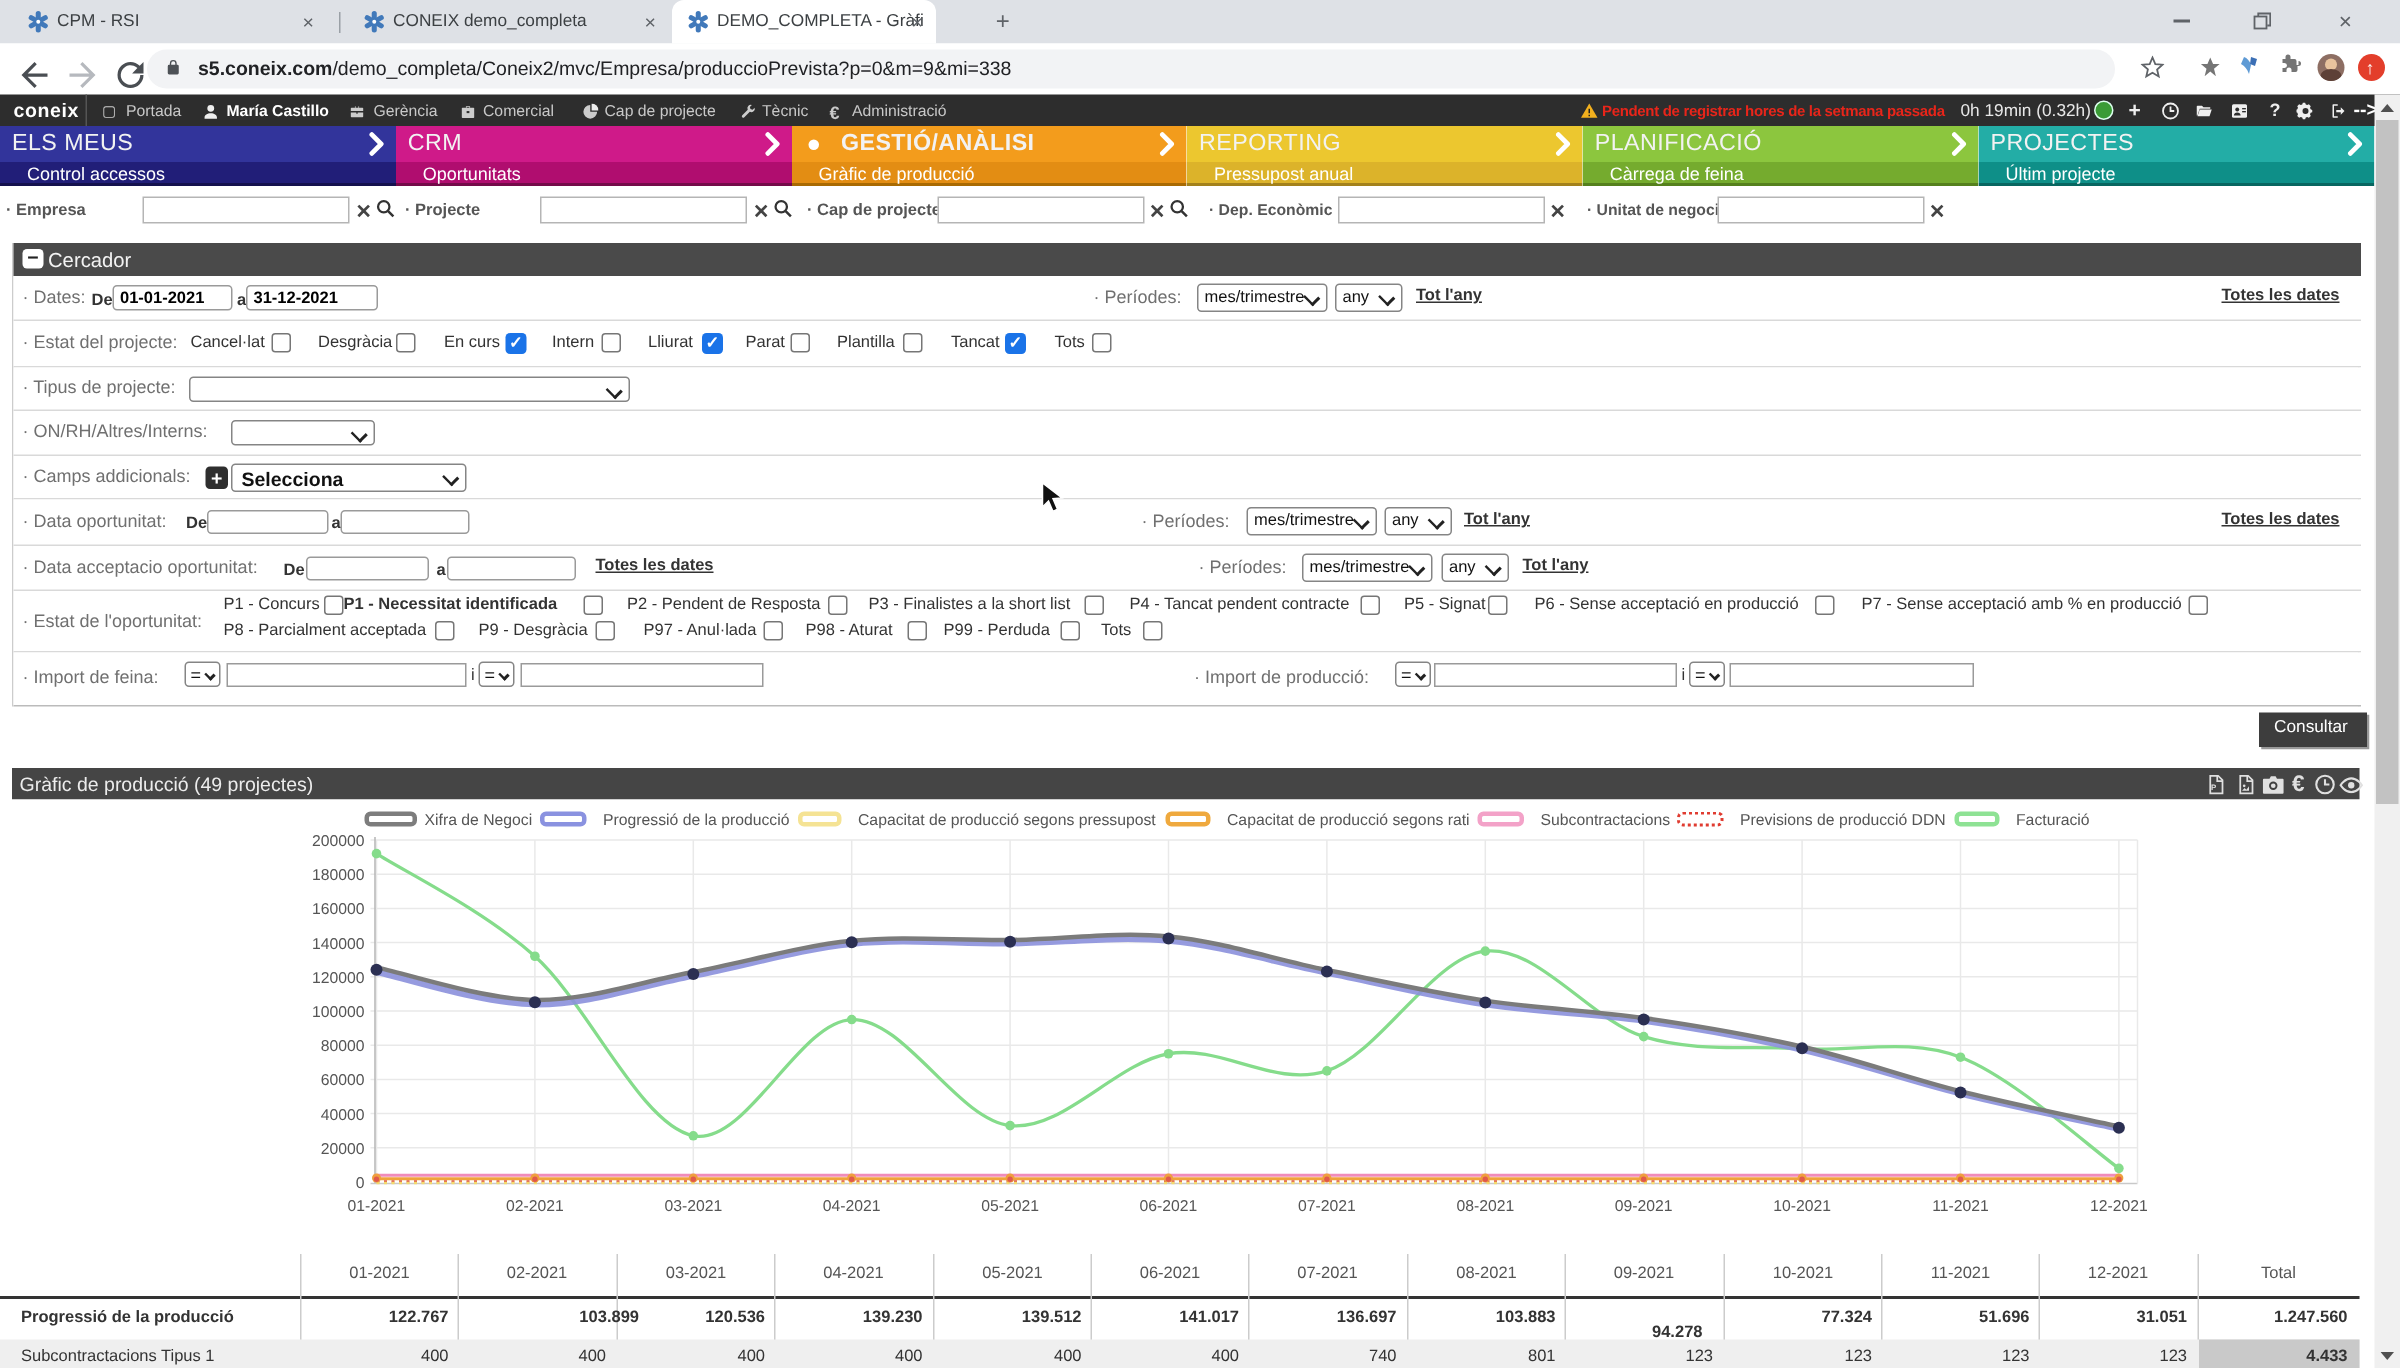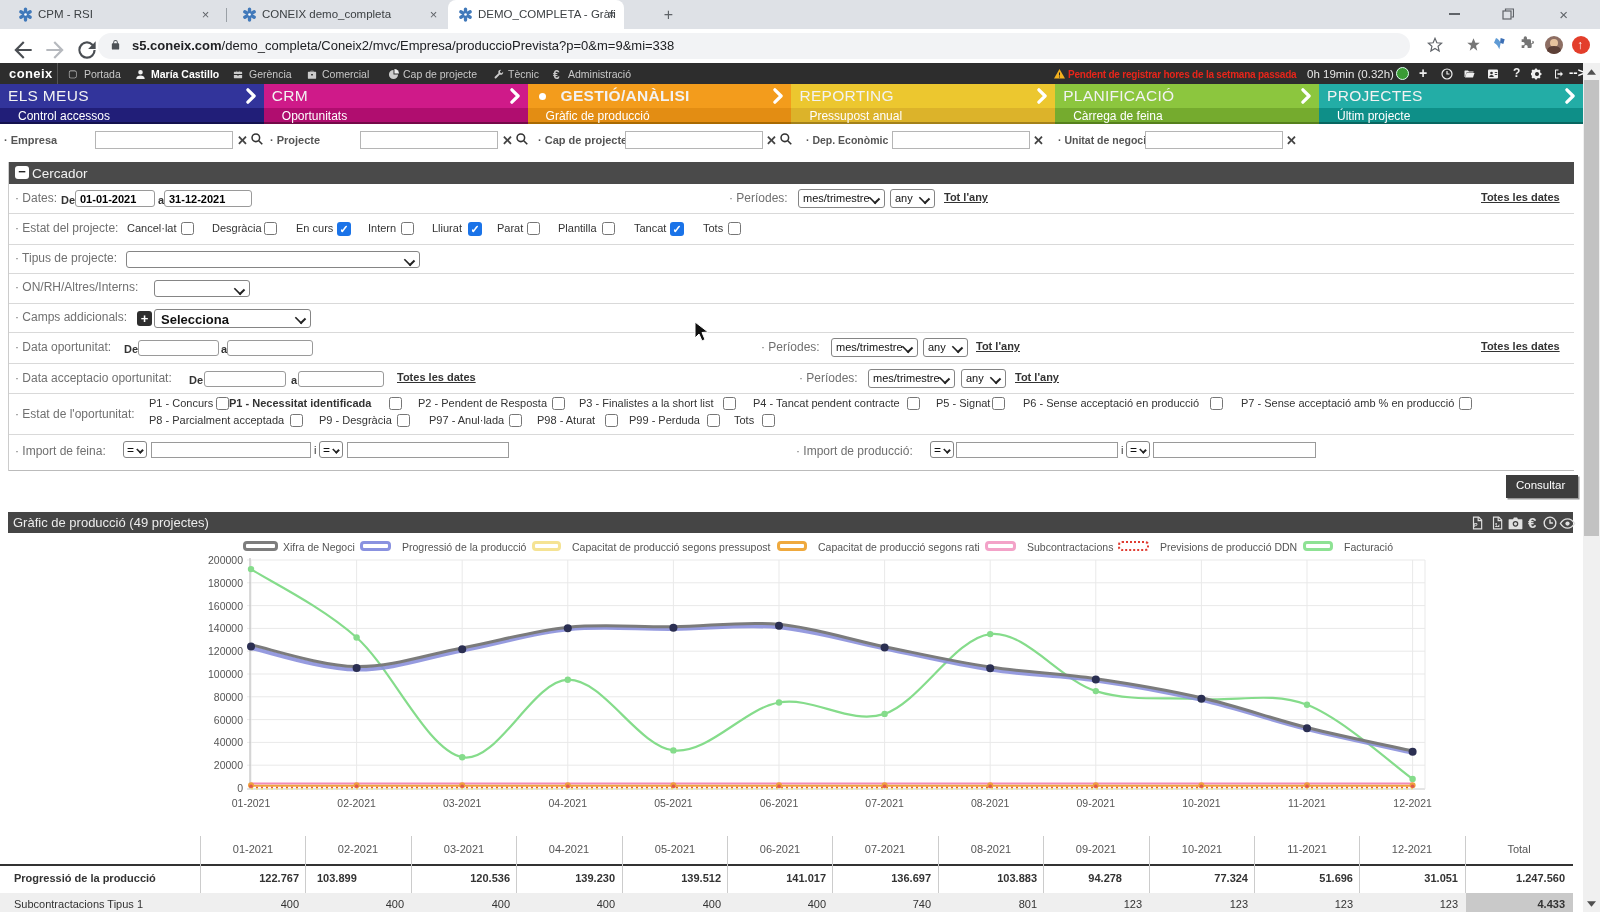--- a/index.html
+++ b/index.html
@@ -652,28 +652,28 @@
  <div style="position:absolute;left:938px;top:9px;width:106px;text-align:center;color:#555;">08-2021</div>
  <div style="position:absolute;left:1043px;top:9px;width:106px;text-align:center;color:#555;">09-2021</div>
  <div style="position:absolute;left:1149px;top:9px;width:106px;text-align:center;color:#555;">10-2021</div>
  <div style="position:absolute;left:1254px;top:9px;width:106px;text-align:center;color:#555;">11-2021</div>
  <div style="position:absolute;left:1359px;top:9px;width:106px;text-align:center;color:#555;">12-2021</div>
  <div style="position:absolute;left:1465px;top:9px;width:108px;text-align:center;color:#555;">Total</div>
 
  <div style="position:absolute;left:0;top:32px;width:1573px;height:27px;font-weight:bold;">
   <span style="position:absolute;left:14px;top:6px;">Progressió de la producció</span>
   <span style="position:absolute;left:200px;top:6px;width:99px;text-align:right;">122.767</span>
-  <span style="position:absolute;left:305px;top:6px;width:121px;padding-left:12px;">103.899</span>
+  <span style="position:absolute;left:305px;top:6px;width:121px;text-align:right;padding-left:12px;">103.899</span>
   <span style="position:absolute;left:411px;top:6px;width:99px;text-align:right;">120.536</span>
   <span style="position:absolute;left:516px;top:6px;width:99px;text-align:right;">139.230</span>
   <span style="position:absolute;left:622px;top:6px;width:99px;text-align:right;">139.512</span>
   <span style="position:absolute;left:727px;top:6px;width:99px;text-align:right;">141.017</span>
   <span style="position:absolute;left:832px;top:6px;width:99px;text-align:right;">136.697</span>
   <span style="position:absolute;left:938px;top:6px;width:99px;text-align:right;">103.883</span>
-  <span style="position:absolute;left:1043px;top:6px;width:79px;text-align:right;">94.278</span>
+  <span style="position:absolute;left:1043px;top:16px;width:92px;text-align:right;">94.278</span>
   <span style="position:absolute;left:1149px;top:6px;width:99px;text-align:right;">77.324</span>
   <span style="position:absolute;left:1254px;top:6px;width:99px;text-align:right;">51.696</span>
   <span style="position:absolute;left:1359px;top:6px;width:99px;text-align:right;">31.051</span>
   <span style="position:absolute;left:1465px;top:6px;width:100px;text-align:right;">1.247.560</span>
  </div>
 
  <div style="position:absolute;left:0;top:59px;width:1573px;height:19px;background:#efefef;">
   <span style="position:absolute;left:1466px;top:0;width:107px;height:19px;background:#c9c9c9;"></span>
   <span style="position:absolute;left:14px;top:5px;">Subcontractacions Tipus 1</span>
   <span style="position:absolute;left:200px;top:5px;width:99px;text-align:right;">400</span>

